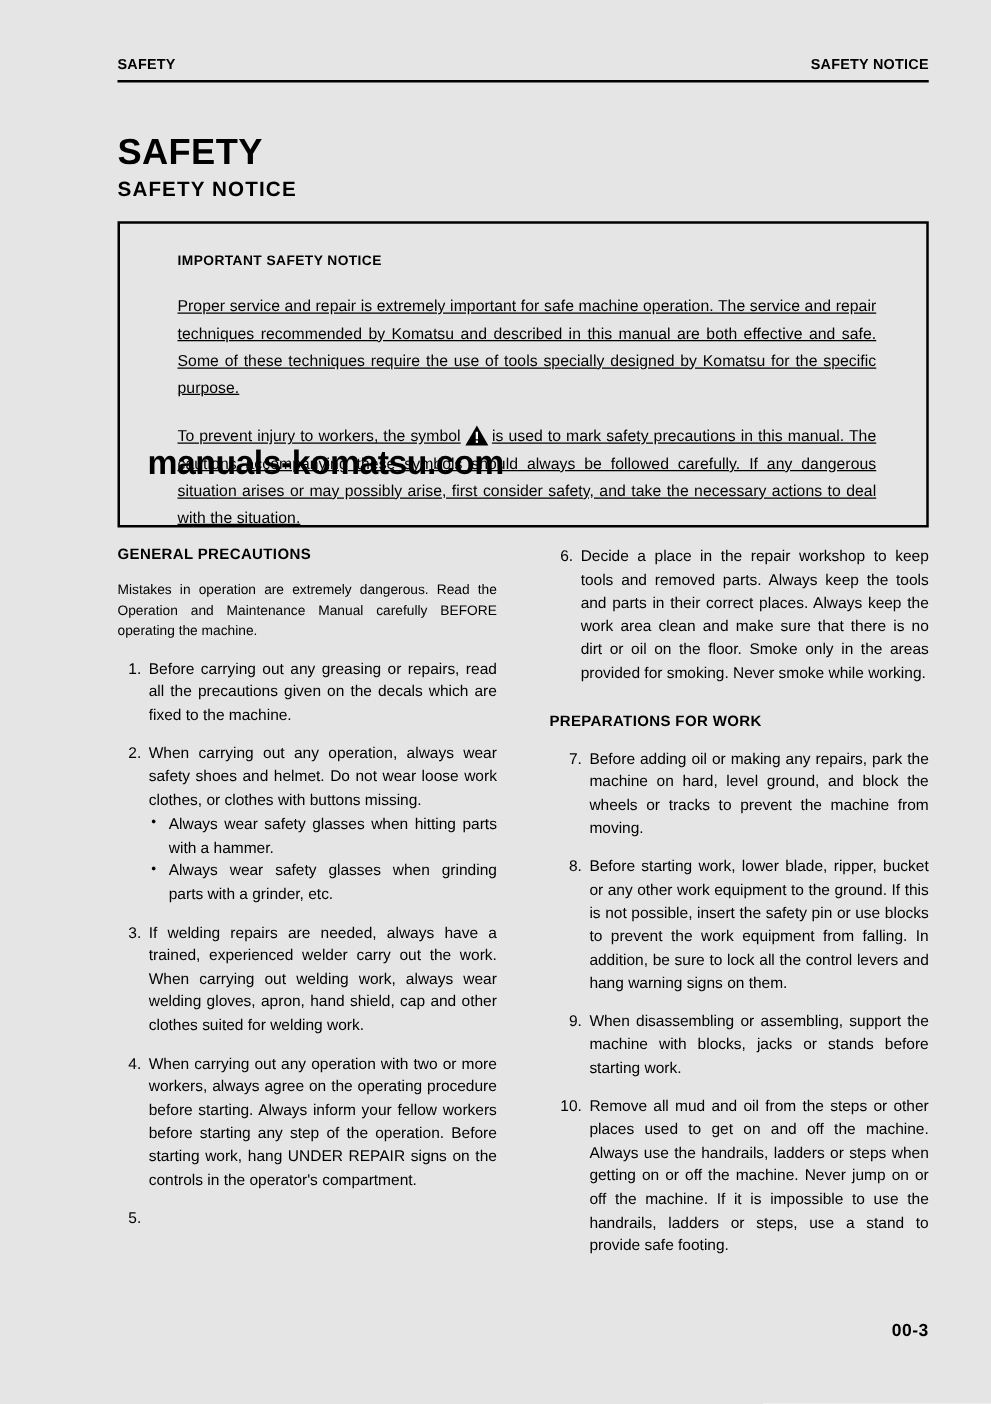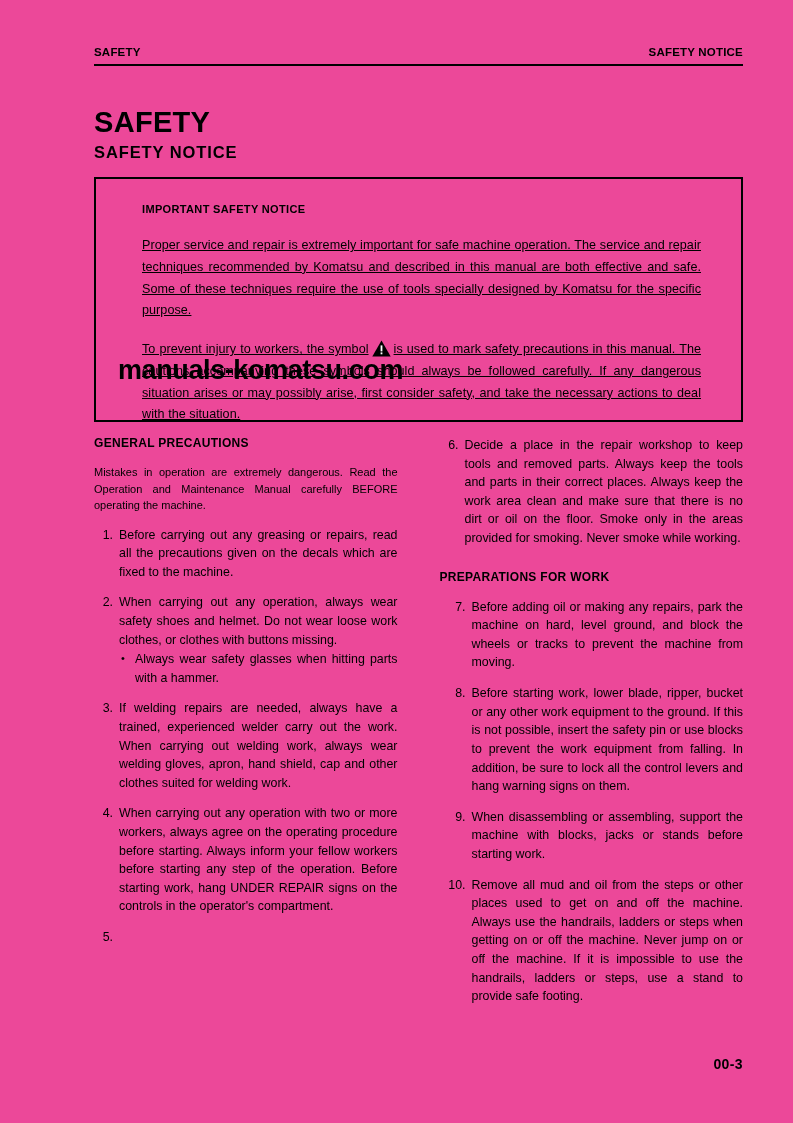--- a/index.html
+++ b/index.html
@@ -8,21 +8,21 @@
     background: #ffffff;
   }
   body {
     font-family: "Liberation Sans", sans-serif;
     color: #000000;
   }
   #page {
     position: relative;
     width: 793px;
     height: 1123px;
-    background: #ec4899;
+    background: #e5e5e5;
     overflow: hidden;
     box-sizing: border-box;
   }
 
   
   .page-header {
     position: absolute;
     left: 94px;
     top: 46px;
     width: 649px;
@@ -239,20 +239,21 @@
       <ol class="num-list">
         <li>
           <span class="num">1.</span>
           <span>Before carrying out any greasing or repairs, read all the precautions given on the decals which are fixed to the machine.</span>
         </li>
         <li>
           <span class="num">2.</span>
           <span>When carrying out any operation, always wear safety shoes and helmet. Do not wear loose work clothes, or clothes with buttons missing.</span>
           <ul class="bullets sub-wrap">
             <li>Always wear safety glasses when hitting parts with a hammer.</li>
+            <li>Always wear safety glasses when grinding parts with a grinder, etc.</li>
           </ul>
         </li>
         <li>
           <span class="num">3.</span>
           <span>If welding repairs are needed, always have a trained, experienced welder carry out the work. When carrying out welding work, always wear welding gloves, apron, hand shield, cap and other clothes suited for welding work.</span>
         </li>
         <li>
           <span class="num">4.</span>
           <span>When carrying out any operation with two or more workers, always agree on the operating procedure before starting. Always inform your fellow workers before starting any step of the operation. Before starting work, hang UNDER REPAIR signs on the controls in the operator's compartment.</span>
         </li>

